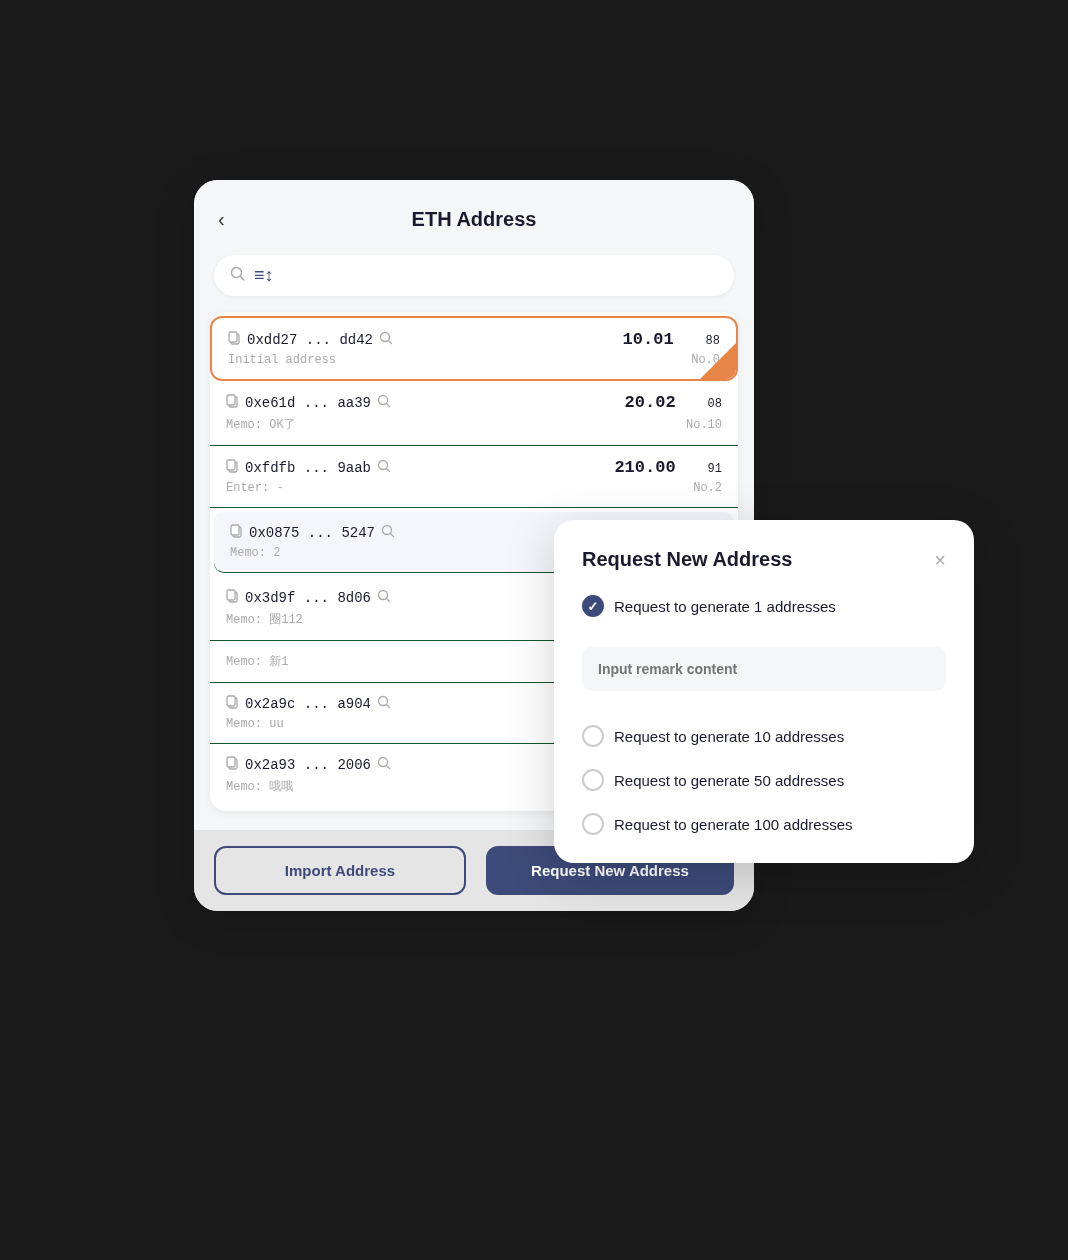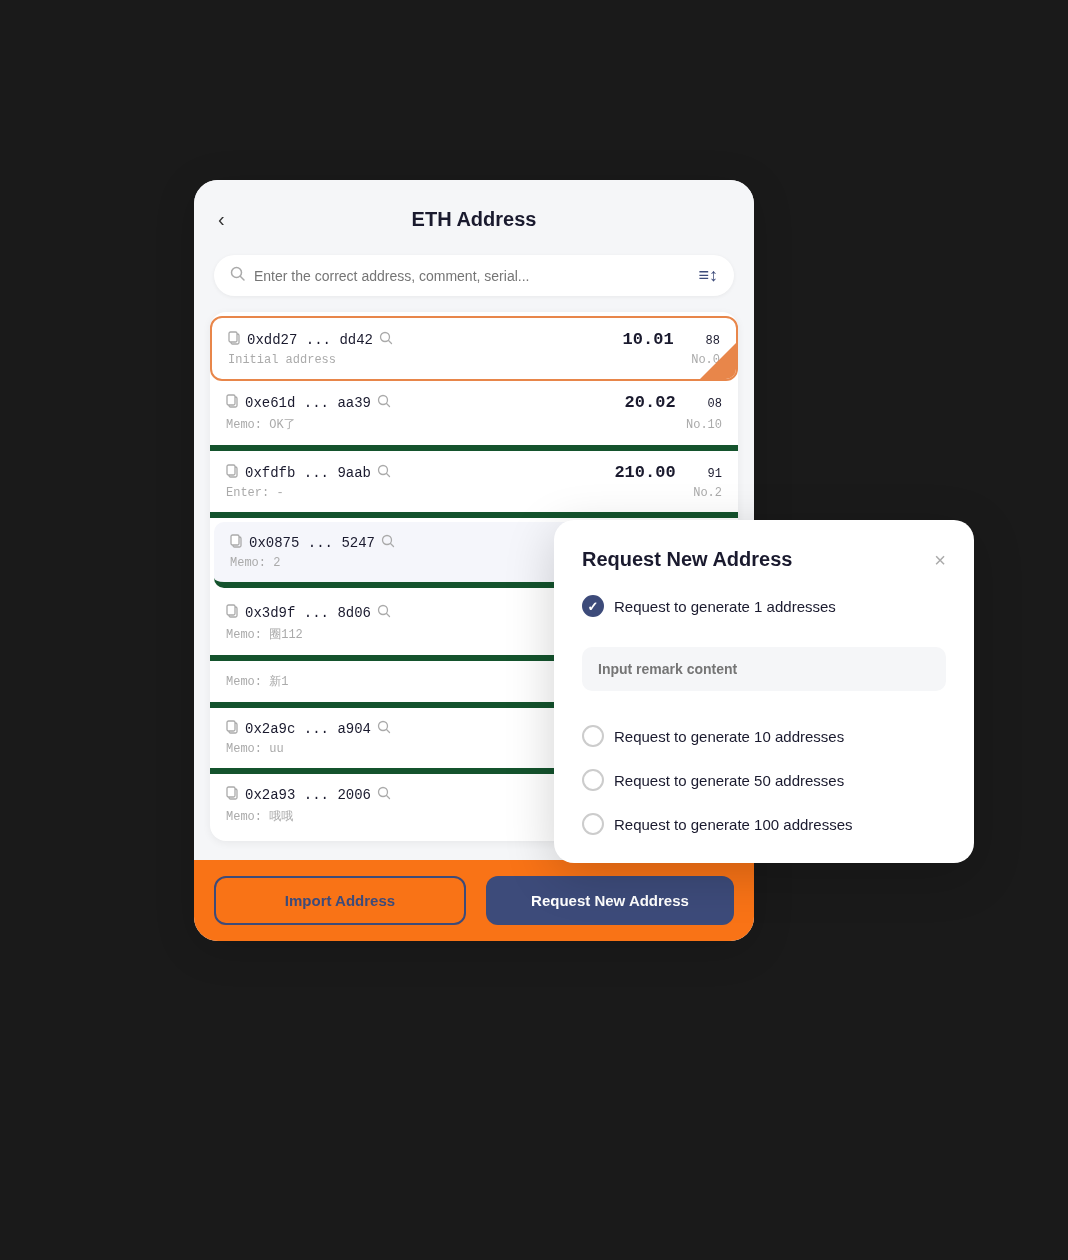--- a/index.html
+++ b/index.html
@@ -88,21 +88,21 @@
       border-radius: 16px;
       margin: 0 16px;
       padding: 4px 0;
       box-shadow: 0 2px 8px rgba(0,0,0,0.06);
       font-family: Liberation Mono, monospace;
     }
 
     
     .address-item {
       padding: 12px 16px;
-      border-bottom: 6px solid #14532d;
+      border-bottom: 1px solid #14532d;
       position: relative;
     }
     .address-item:last-child {
       border-bottom: none;
     }
     .address-item.selected {
       border: 2px solid #e8864a;
       border-radius: 12px;
       overflow: hidden;
     }
@@ -171,21 +171,21 @@
       border-color: transparent transparent #e8864a transparent;
     }
 
     
     .bottom-buttons {
       position: absolute;
       bottom: 0;
       left: 0;
       right: 0;
       padding: 16px 20px;
-      background: #f97316;
+      background: #e5e5e5;
       display: flex;
       gap: 20px;
     }
     .btn-import {
       flex: 1;
       padding: 14px;
       border: 2px solid #3d4b7a;
       border-radius: 12px;
       background: transparent;
       color: #3d4b7a;
@@ -300,21 +300,20 @@
       <span class="header-title">ETH Address</span>
     </div>
 
     <div class="search-bar">
       <span class="search-icon-svg">
         <svg width="16" height="16" viewBox="0 0 16 16" fill="none">
           <circle cx="6.5" cy="6.5" r="5" stroke="#aaa" stroke-width="1.5"></circle>
           <line x1="10.5" y1="10.5" x2="14" y2="14" stroke="#aaa" stroke-width="1.5" stroke-linecap="round"></line>
         </svg>
       </span>
-      <input class="search-input" type="text" placeholder="Enter the correct address, comment, serial..." style="">
       <span class="filter-icon">≡↕</span>
     </div>
 
     <div class="list-container">
 
       <div class="address-item selected">
         <div class="address-top">
           <div class="address-left">
             <span class="copy-icon">
               <svg width="13" height="14" viewBox="0 0 13 14" fill="none">

